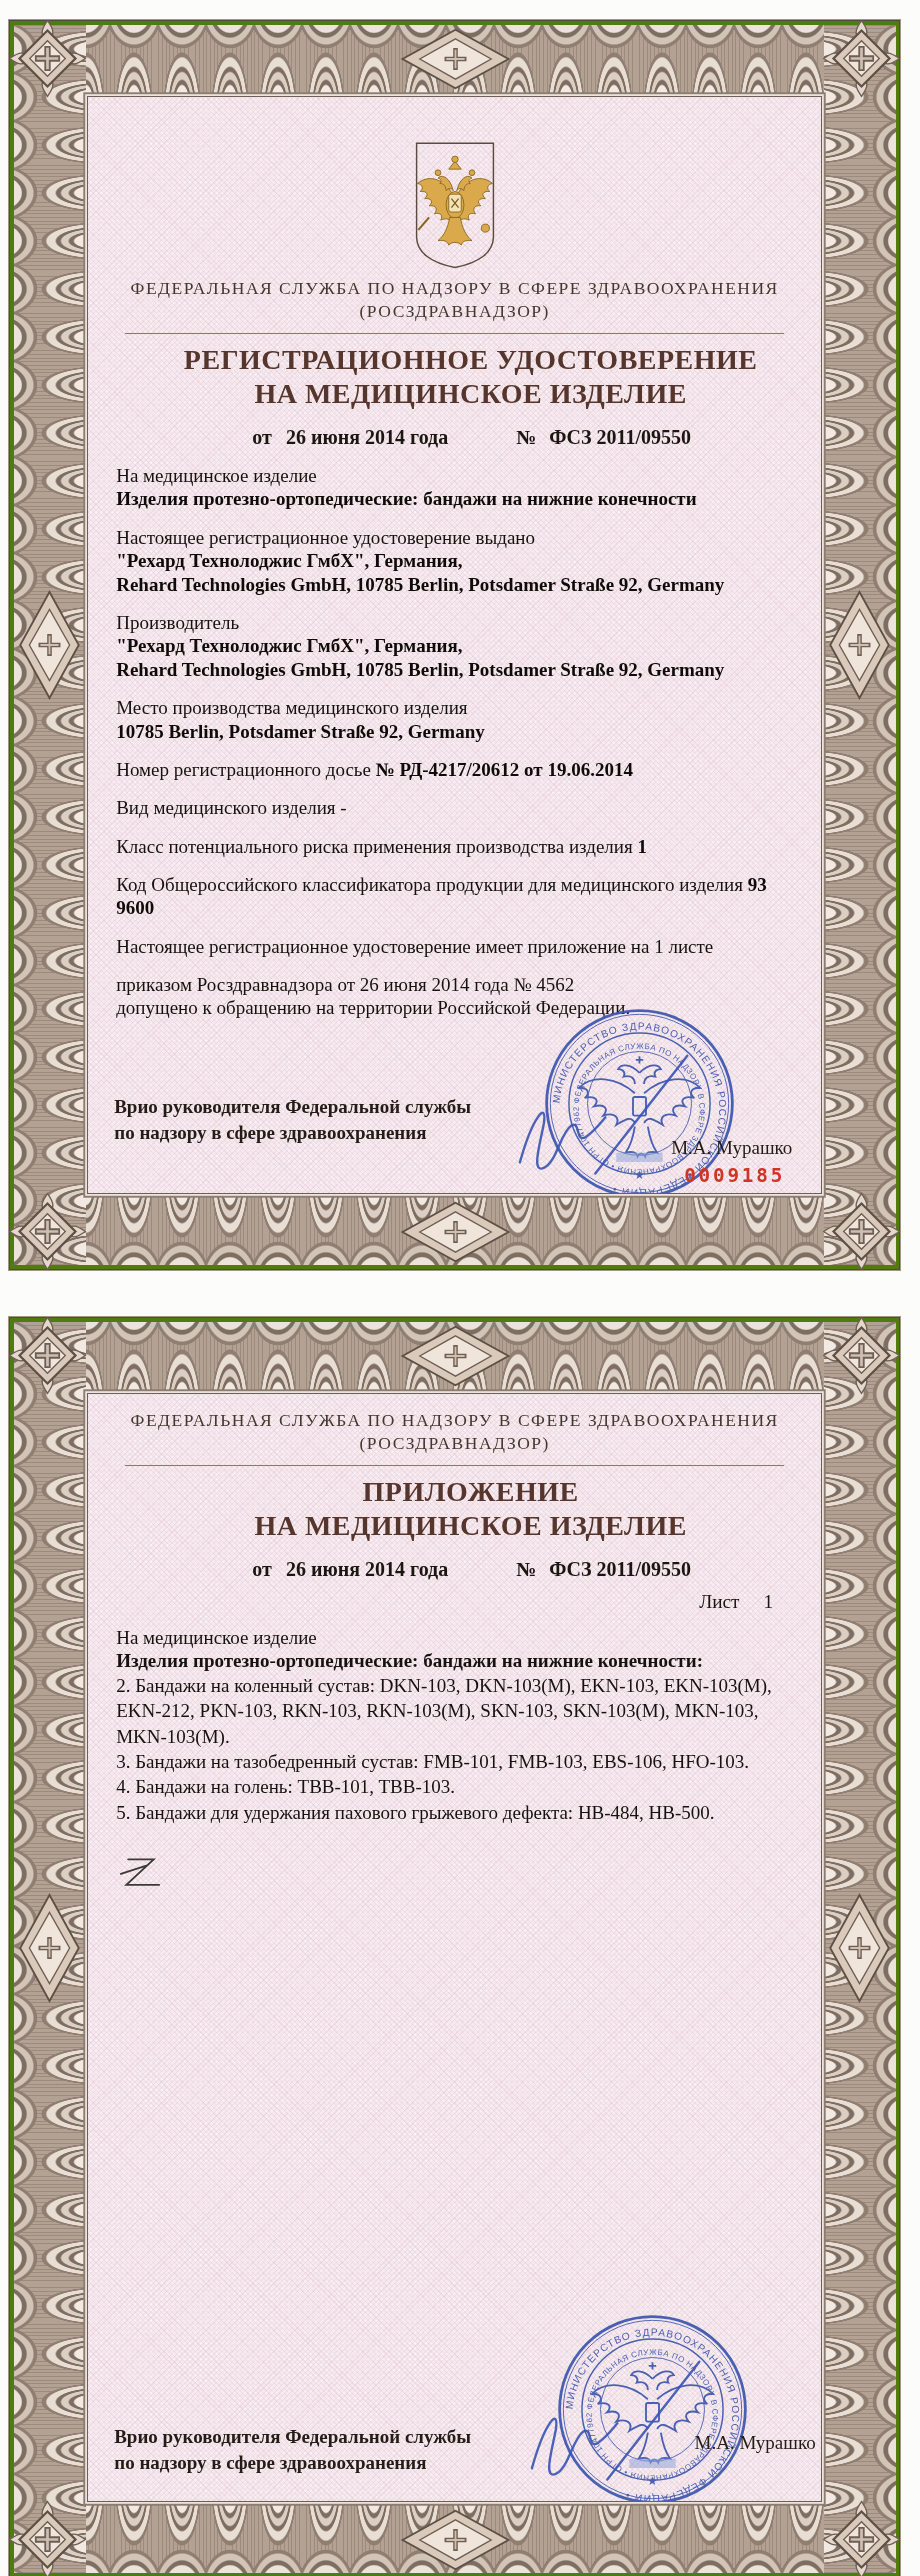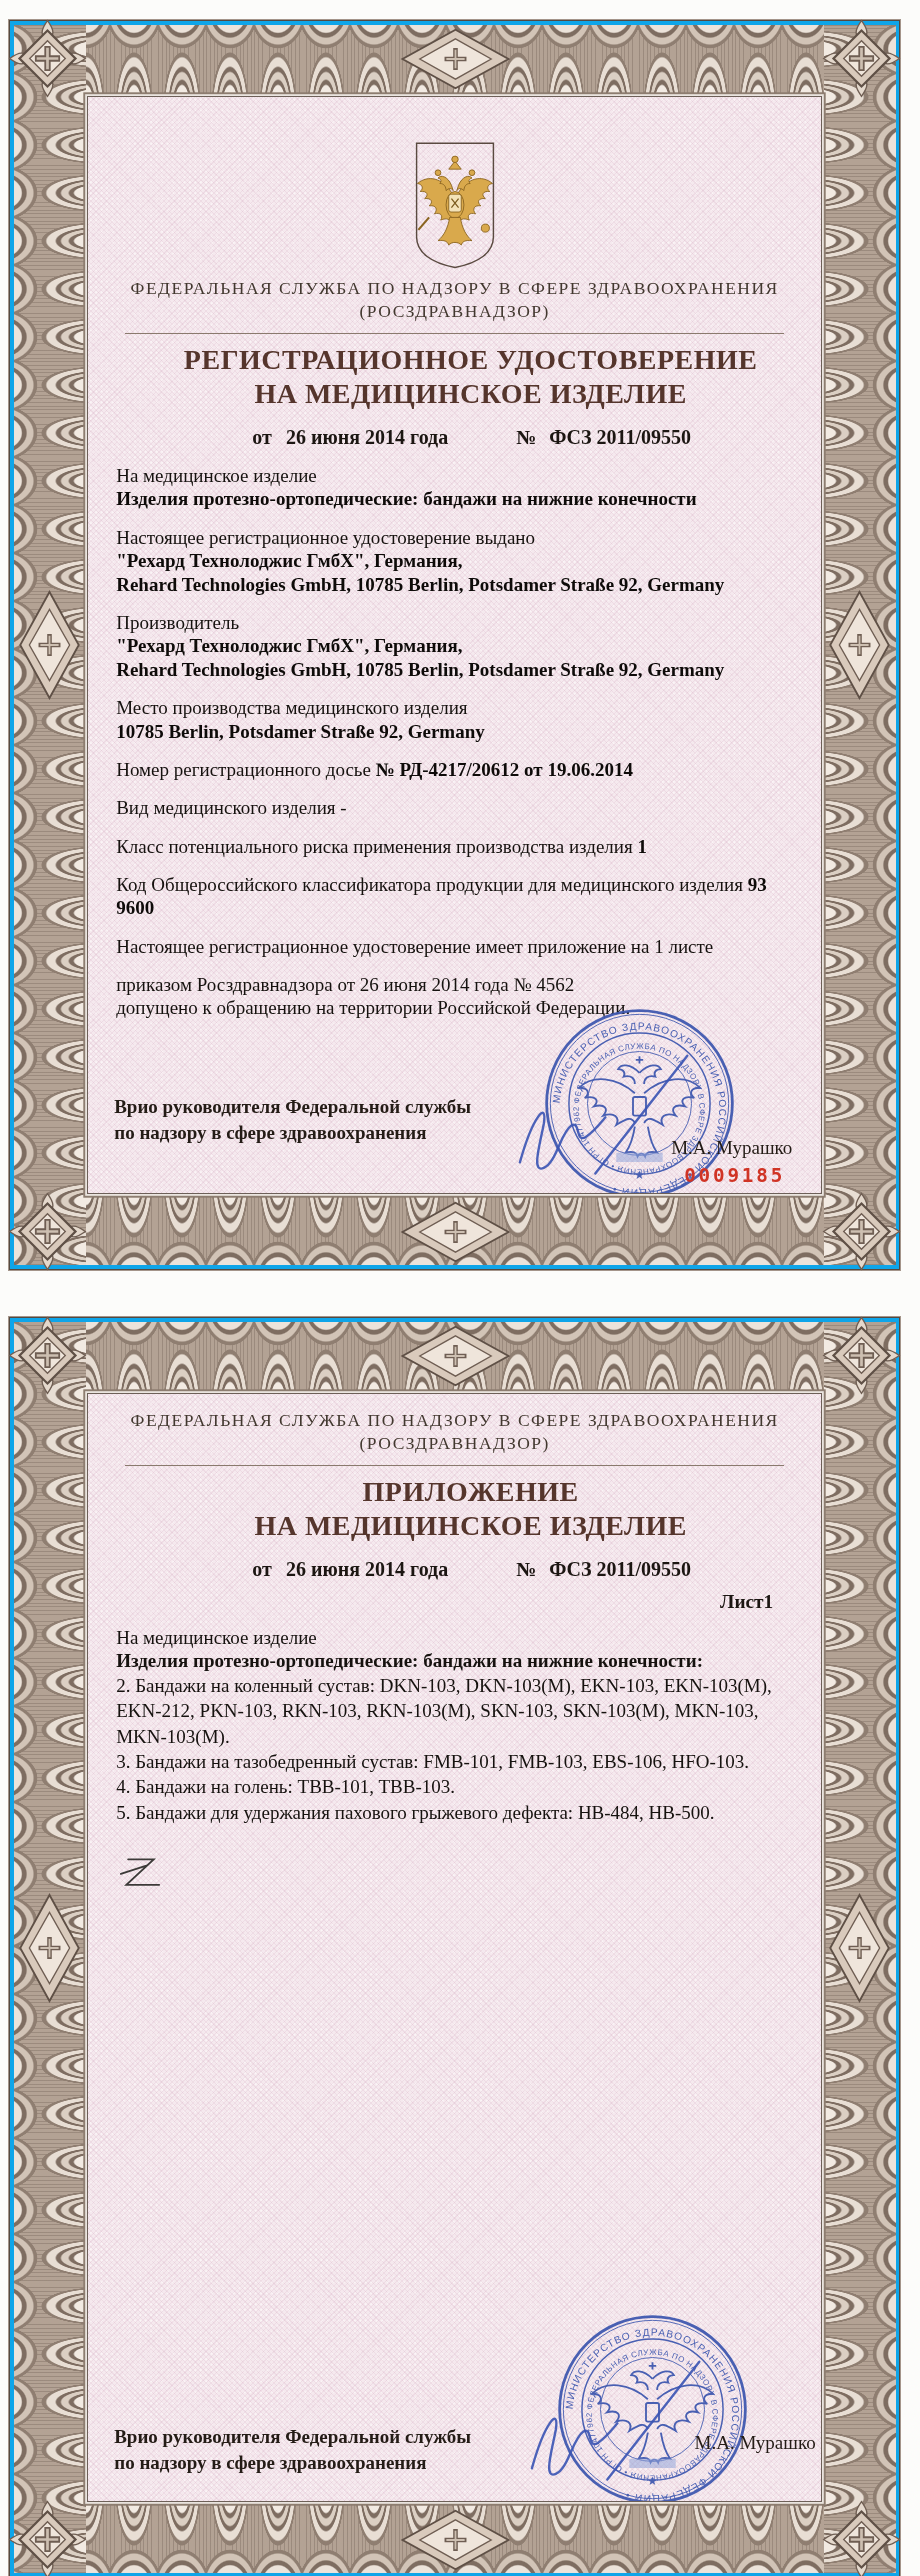--- a/index.html
+++ b/index.html
@@ -4,21 +4,21 @@
 <style>
   html,body{margin:0;padding:0;}
   body{
     width:920px;height:2576px;position:relative;
     background:#fcfcfa;
     font-family:"Liberation Serif", serif;
     -webkit-font-smoothing:antialiased;
   }
   .cert{
     position:absolute;left:9.2px;width:889px;
-    background:#0ea5e9;border:1.8px solid #55493f;outline:0.9px solid #a4958a;
+    background:#4d7c0f;border:1.8px solid #55493f;outline:0.9px solid #a4958a;
   }
   #page1{top:20px;height:1248px;}
   #page2{top:1317px;height:1259px;}
 
   
   .band{position:absolute;background-color:#b3a294;}
   .band.h{left:3.7px;right:3.7px;height:72px;
     background-image:
       radial-gradient(ellipse 58% 120% at 50% 118%, #f2eae2 0 28%, #7e6d61 30% 34%, #dbcfc3 36% 43%, #7e6d61 45% 49%, #e8ded4 51% 60%, #8f7e71 62% 66%, rgba(0,0,0,0) 67%),
       radial-gradient(ellipse 95% 95% at 50% -28%, #ece3da 0 40%, #7e6d61 42% 47%, #d2c4b7 49% 57%, #8f7e71 59% 63%, rgba(0,0,0,0) 64%),
@@ -59,21 +59,21 @@
   }
   .pad{padding:0 28px;}
 
   .emblem{display:block;margin:40px auto 5.5px auto;}
   .authority{text-align:center;font-size:17.5px;line-height:1.35;letter-spacing:1.5px;color:#42382f;}
   .sep{border:0;border-top:0.9px solid #8a7a6d;margin:9.2px 37px;}
   .cert-title{text-align:center;font-weight:700;font-size:28px;line-height:1.22;color:#55352c;letter-spacing:0.5px;padding-left:32px;}
   .dateline{display:flex;align-items:baseline;font-weight:700;font-size:20px;color:#1c1612;margin:14.7px 0 0 164px;}
   .dateline .num{margin-left:68px;}
   .dateline .num-val{margin-left:13px;}
-  .sheetline{display:flex;justify-content:flex-end;font-weight:700;font-size:19.3px;color:#1c1612;margin:9.2px 48px 0 0;}
+  .sheetline{display:flex;justify-content:flex-end;font-weight:400;font-size:19.3px;color:#1c1612;margin:9.2px 48px 0 0;gap:24px;}
 
   .body-text{font-size:19px;line-height:1.24;color:#16120f;}
   .grp{margin-top:14.7px;}
   .grp .lbl{font-weight:400;}
   .grp .val{font-weight:700;color:#0e0b09;}
   .inline-val{font-weight:700;color:#0e0b09;}
 
   .signer{position:absolute;font-weight:700;font-size:19px;line-height:1.35;color:#241c16;}
   .signer-name{position:absolute;font-weight:400;font-size:19px;color:#241c16;text-align:center;}
   .serial{position:absolute;font-family:"DejaVu Sans Mono", monospace;font-weight:700;font-size:19.3px;color:#d03425;letter-spacing:2.8px;}

